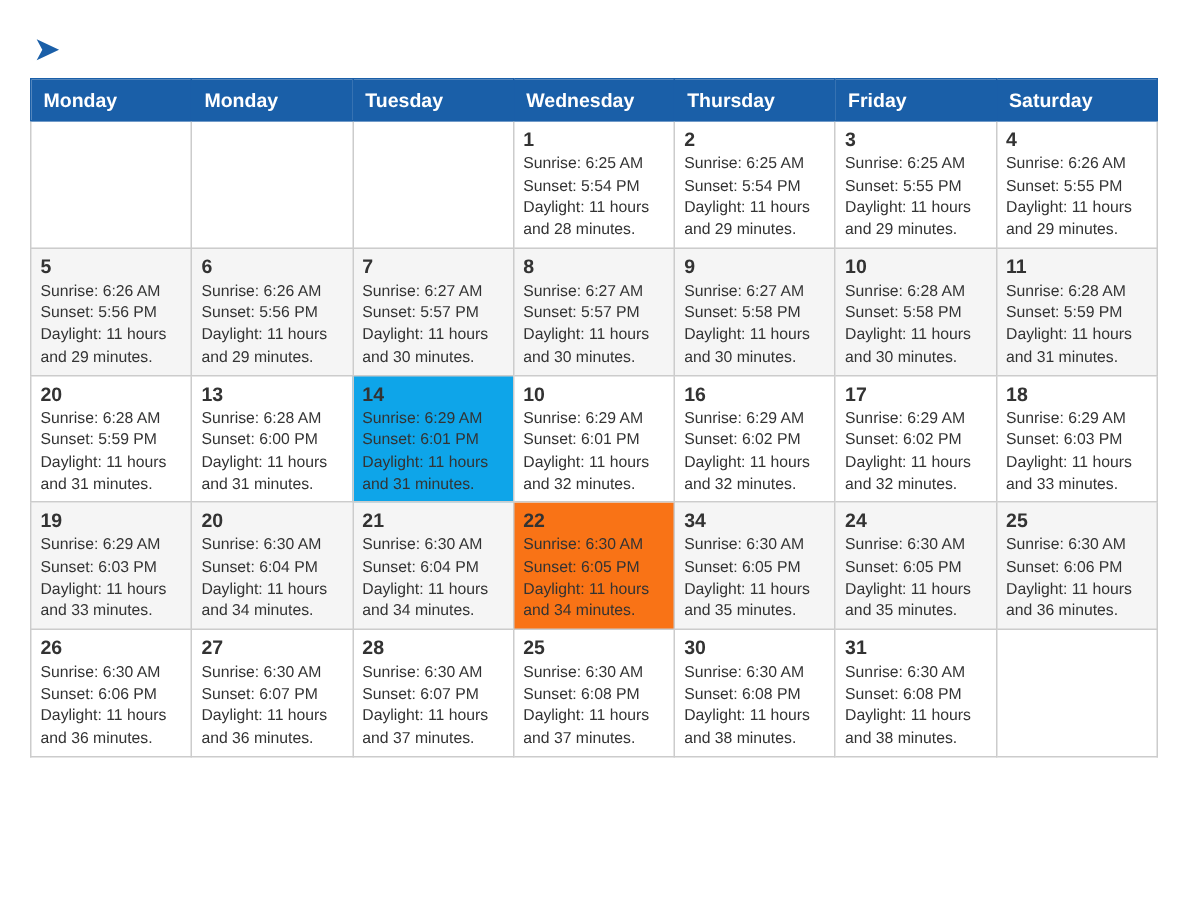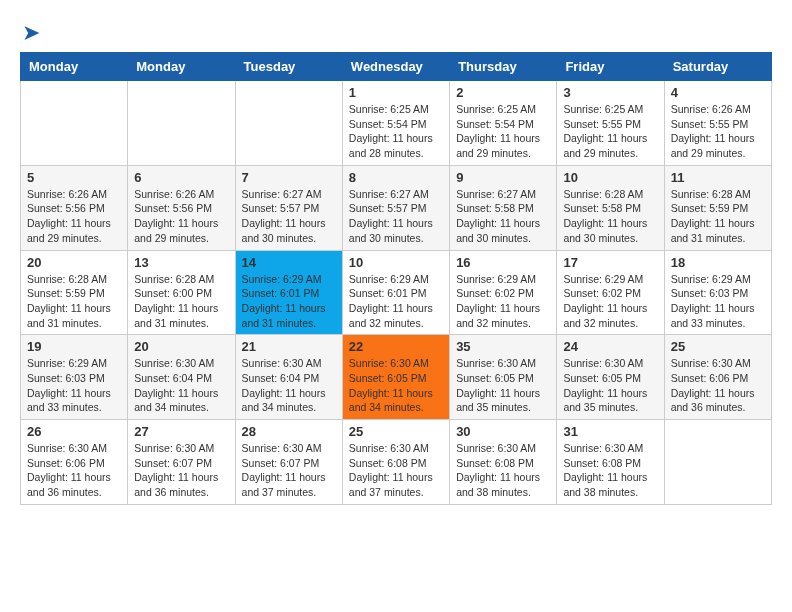--- a/index.html
+++ b/index.html
@@ -257,21 +257,21 @@
 Sunset: 6:04 PM
 Daylight: 11 hours and 34 minutes.</div>
         </td>
         <td style="background-color: #f97316;">
           <span class="day-number">22</span>
           <div class="day-info" style="white-space: pre-line;">Sunrise: 6:30 AM
 Sunset: 6:05 PM
 Daylight: 11 hours and 34 minutes.</div>
         </td>
         <td style="background-color: rgb(245, 245, 245);">
-          <span class="day-number">35</span>
+          <span class="day-number">34</span>
           <div class="day-info" style="white-space: pre-line;">Sunrise: 6:30 AM
 Sunset: 6:05 PM
 Daylight: 11 hours and 35 minutes.</div>
         </td>
         <td style="background-color: rgb(245, 245, 245);">
           <span class="day-number">24</span>
           <div class="day-info" style="white-space: pre-line;">Sunrise: 6:30 AM
 Sunset: 6:05 PM
 Daylight: 11 hours and 35 minutes.</div>
         </td>

